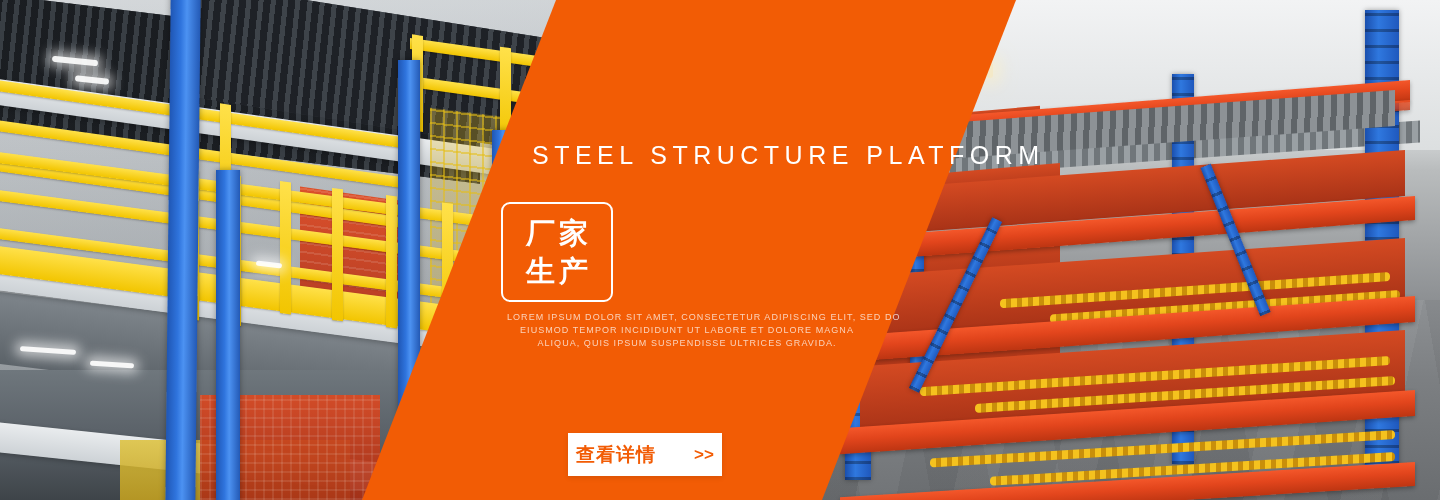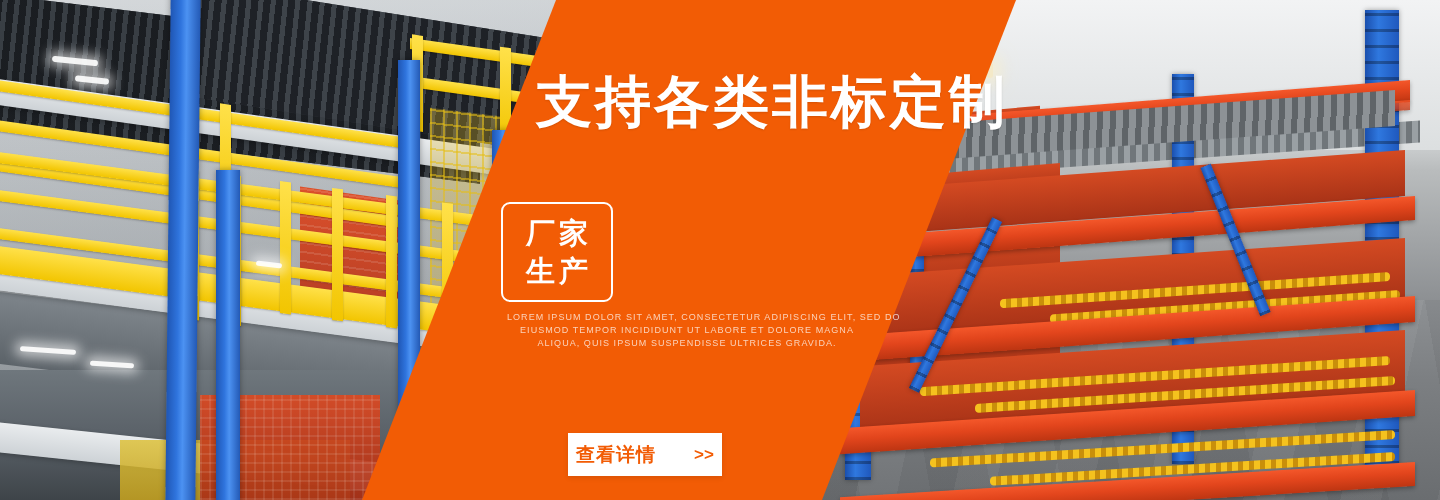--- a/index.html
+++ b/index.html
@@ -331,22 +331,22 @@
     <div class="rp-beam" style="left:40px;top:462px;width:575px;height:24px;transform:skewY(-3.5deg);transform-origin:right;"></div>
 
     <div class="rp-up" style="left:150px;top:210px;width:11px;height:190px;transform:rotate(26deg);"></div>
     <div class="rp-up" style="left:430px;top:160px;width:11px;height:160px;transform:rotate(-22deg);"></div>
   </div>
 
   <div class="panel"></div>
 
   <div class="content">
 
-    <div class="headline">支持各类非标定制</div>
-
+
+    <div class="subtitle">STEEL STRUCTURE PLATFORM</div>
 
     <div class="badges">
       <div class="badge">
         <div class="ln">厂家</div>
         <div class="ln">生产</div>
       </div>
     </div>
 
     <div class="lorem">
       <div>LOREM IPSUM DOLOR SIT AMET, CONSECTETUR ADIPISCING ELIT, SED DO</div>

